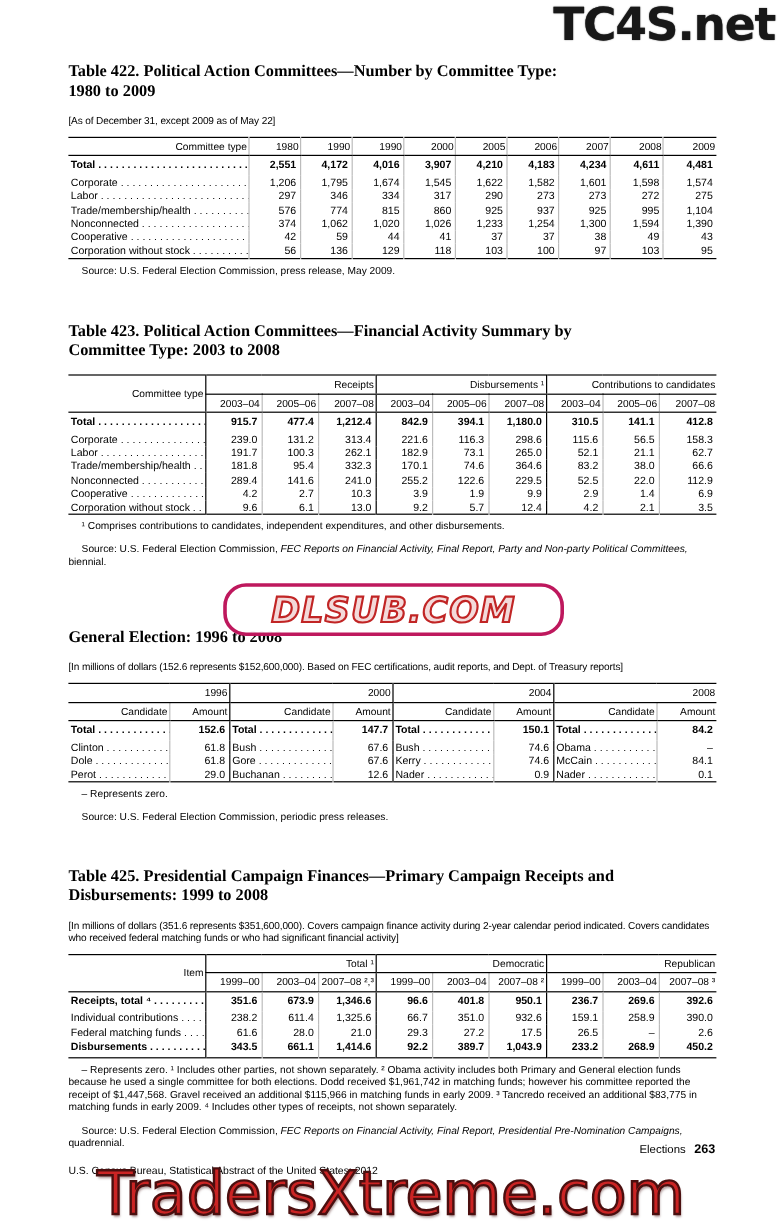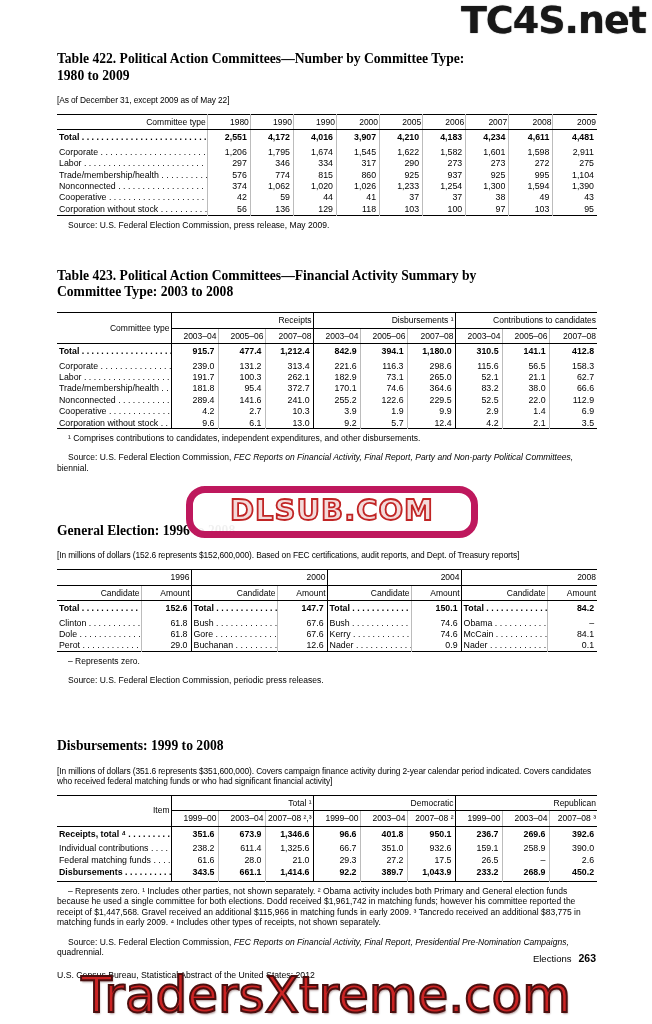--- a/index.html
+++ b/index.html
@@ -32,22 +32,22 @@
   .fn i{font-style:italic;}
 
   .footer-page{position:absolute;right:56px;bottom:60px;font-size:9.5px;}
   .footer-page b{font-size:10.5px;margin-left:7px;}
   .footer-credit{position:absolute;left:57px;bottom:44px;font-size:8.7px;}
 
   .wm-top{position:absolute;top:-2px;right:6px;z-index:20;
           font-family:"DejaVu Sans",sans-serif;font-size:38px;font-weight:bold;
           letter-spacing:-1px;color:#181818;text-shadow:0 0 1px #3a3a3a;}
   .wm-mid{position:absolute;left:186px;top:486px;width:278px;height:38px;z-index:20;
-          border:7px solid #be185d;border-radius:19px;background:rgba(255,255,255,0.94);
-          display:flex;justify-content:center;}
+          border:3px solid #be185d;border-radius:19px;background:rgba(255,255,255,0.94);
+          display:flex;align-items:center;justify-content:center;font-style:italic;}
   .wm-mid span{font-family:"DejaVu Sans",sans-serif;font-size:29px;font-weight:bold;
           letter-spacing:1px;color:#f3dada;-webkit-text-stroke:1.8px #c12525;}
   .wm-bottom{position:absolute;left:50%;transform:translateX(-50%);bottom:0px;z-index:20;
           font-family:"DejaVu Sans",sans-serif;font-size:50px;font-weight:normal;white-space:nowrap;
           color:#cb2424;-webkit-text-stroke:2px #4a0f0f;text-shadow:1px 2px 2px rgba(60,10,10,0.4);}
 </style>
 </head>
 <body>
 
 <div class="page">
@@ -98,21 +98,21 @@
           <tr>
             <td class="stub"><span class="lbl">Corporate</span><span class="dots"></span></td>
             <td class="num">1,206</td>
             <td class="num">1,795</td>
             <td class="num">1,674</td>
             <td class="num">1,545</td>
             <td class="num">1,622</td>
             <td class="num">1,582</td>
             <td class="num">1,601</td>
             <td class="num">1,598</td>
-            <td class="num">2,911</td>
+            <td class="num">1,574</td>
           </tr>
           <tr>
             <td class="stub"><span class="lbl">Labor</span><span class="dots"></span></td>
             <td class="num">297</td>
             <td class="num">346</td>
             <td class="num">334</td>
             <td class="num">317</td>
             <td class="num">290</td>
             <td class="num">273</td>
             <td class="num">273</td>
@@ -242,21 +242,21 @@
             <td class="num">73.1</td>
             <td class="num">265.0</td>
             <td class="vsep num">52.1</td>
             <td class="num">21.1</td>
             <td class="num">62.7</td>
           </tr>
           <tr>
             <td class="stub"><span class="lbl">Trade/membership/health</span><span class="dots"></span></td>
             <td class="vsep num">181.8</td>
             <td class="num">95.4</td>
-            <td class="num">372.7</td>
+            <td class="num">332.3</td>
             <td class="vsep num">170.1</td>
             <td class="num">74.6</td>
             <td class="num">364.6</td>
             <td class="vsep num">83.2</td>
             <td class="num">38.0</td>
             <td class="num">66.6</td>
           </tr>
           <tr>
             <td class="stub"><span class="lbl">Nonconnected</span><span class="dots"></span></td>
             <td class="vsep num">289.4</td>
@@ -376,21 +376,21 @@
           </tr>
         </tbody>
       </table>
     <div class="notes">
         <p class="fn"><span>– Represents zero.</span></p>
         <p class="fn"><span>Source: U.S. Federal Election Commission, periodic press releases.</span></p>
       </div>
   </section>
 
   <section class="sec425">
-    <h2 class="tbl-title"><br><span>Disbursements: 1999 to 2008</span></h2>
+    <h2 class="tbl-title"><span>Table 425. Presidential Campaign Finances—Primary Campaign Receipts and</span><br><span>Disbursements: 1999 to 2008</span></h2>
     <p class="bracket-note">[In millions of dollars (351.6 represents $351,600,000). Covers campaign finance activity during 2-year calendar period indicated. Covers candidates who received federal matching funds or who had significant financial activity]</p>
     <table id="t425">
         <colgroup>
           <col style="width: 114px;">
           <col style="width: 47px;">
           <col style="width: 47px;">
           <col style="width: 48px;">
           <col style="width: 47px;">
           <col style="width: 47px;">
           <col style="width: 48px;">

